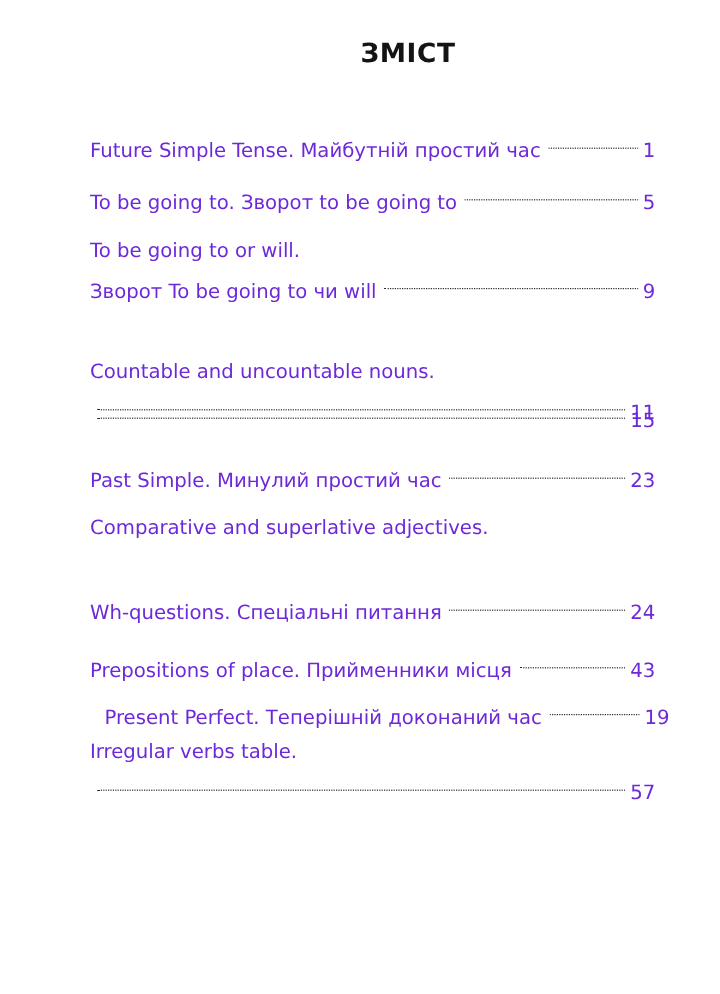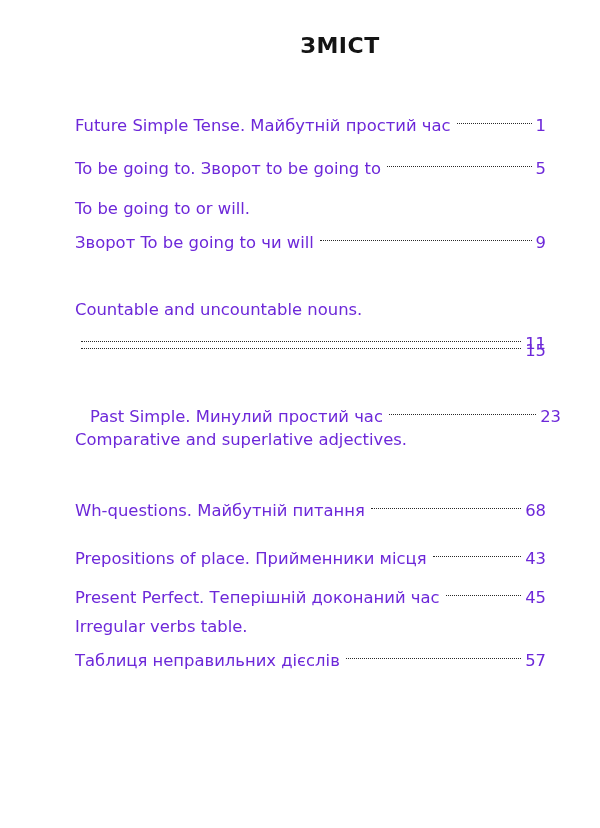--- a/index.html
+++ b/index.html
@@ -123,59 +123,58 @@
       </div>
     </div>
 
     <div class="entry" style="top:330px;">
       <div class="line line-last">
         <span class="leader"></span>
         <span class="page-num">15</span>
       </div>
     </div>
 
-    <div class="entry" style="top:396px;margin-left:15px;">
+    <div class="entry" style="top:380px;">
       <div class="line line-last">
         <span class="text">Past Simple. Минулий простий час</span>
         <span class="leader"></span>
         <span class="page-num">23</span>
       </div>
     </div>
 
     <div class="entry" style="top:427px;">
       <div class="line">Comparative and superlative adjectives.</div>
     </div>
 
     <div class="entry" style="top:490px;">
       <div class="line line-last">
-        <span class="text">Wh-questions. Майбутній питання</span>
+        <span class="text">Wh-questions. Спеціальні питання</span>
         <span class="leader"></span>
-        <span class="page-num">68</span>
+        <span class="page-num">24</span>
       </div>
     </div>
 
     <div class="entry" style="top:538px;">
       <div class="line line-last">
         <span class="text">Prepositions of place. Прийменники місця</span>
         <span class="leader"></span>
         <span class="page-num">43</span>
       </div>
     </div>
 
-    <div class="entry" style="top:577px;">
+    <div class="entry" style="top:577px;margin-left:12px;">
       <div class="line line-last">
         <span class="text">Present Perfect. Теперішній доконаний час</span>
         <span class="leader"></span>
-        <span class="page-num">45</span>
+        <span class="page-num">19</span>
       </div>
     </div>
 
     <div class="entry" style="top:614px;">
       <div class="line">Irregular verbs table.</div>
       <div class="line line-last">
-        <span class="text">Таблиця неправильних дієслів</span>
         <span class="leader"></span>
         <span class="page-num">57</span>
       </div>
     </div>
 
   </div>
 </div>
 
 </body></html>

